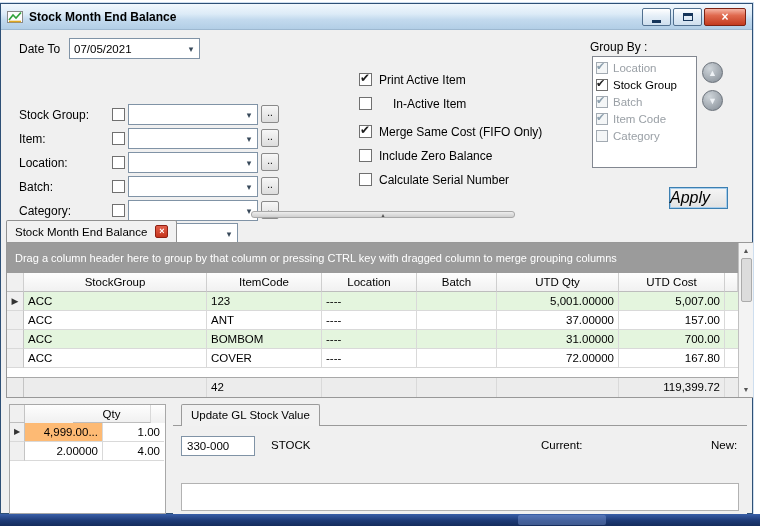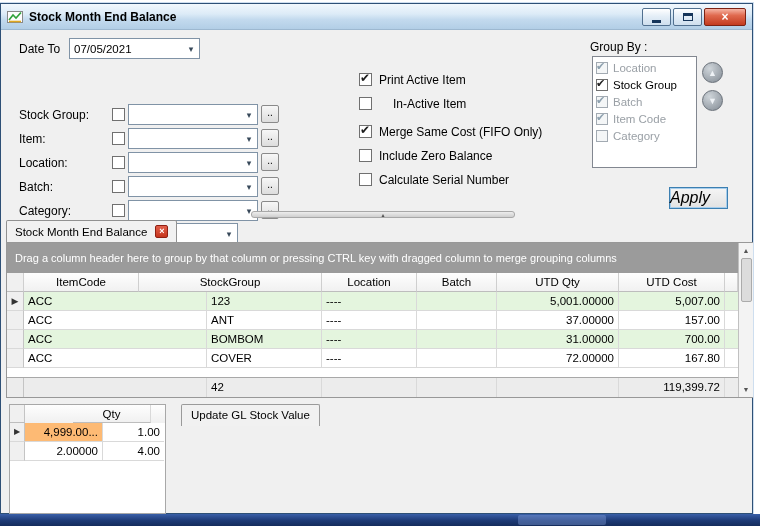--- a/index.html
+++ b/index.html
@@ -280,22 +280,22 @@
           <span>×</span>
         </span>
     </div>
 
     <div id="grid">
       <div id="grid-main">
         <div id="grid-hint">Drag a column header here to group by that column or pressing CTRL key with dragged column to merge grouping columns</div>
 
         <div class="grid-row header">
           <div class="gc c0"></div>
+          <div class="gc c1">StockGroup</div>
           <div class="gc c2">ItemCode</div>
-          <div class="gc c1">StockGroup</div>
           <div class="gc c3">Location</div>
           <div class="gc c4">Batch</div>
           <div class="gc c5">UTD Qty</div>
           <div class="gc c6">UTD Cost</div>
           <div class="gc c7"></div>
         </div>
 
         <div class="grid-row row-green">
           <div class="gc c0"><span>▶</span></div>
           <div class="gc c1">ACC</div>
@@ -370,20 +370,27 @@
       </div>
       <div class="mg-row">
         <div class="mgc m0"></div>
         <div class="mgc m1">2.00000</div>
         <div class="mgc m2">4.00</div>
       </div>
     </div>
 
     <div id="gl-panel">
       <div id="gl-tab">Update GL Stock Value</div>
+      <div id="gl-body">
+        <div id="gl-account">330-000</div>
+        <span id="gl-name">STOCK</span>
+        <span id="gl-current">Current:</span>
+        <span id="gl-new">New:</span>
+        <div id="gl-box"></div>
+      </div>
     </div>
 
   </div>
 </div>
 
 <div id="taskbar">
   <div id="task-item"></div>
 </div>
 
 </body></html>

